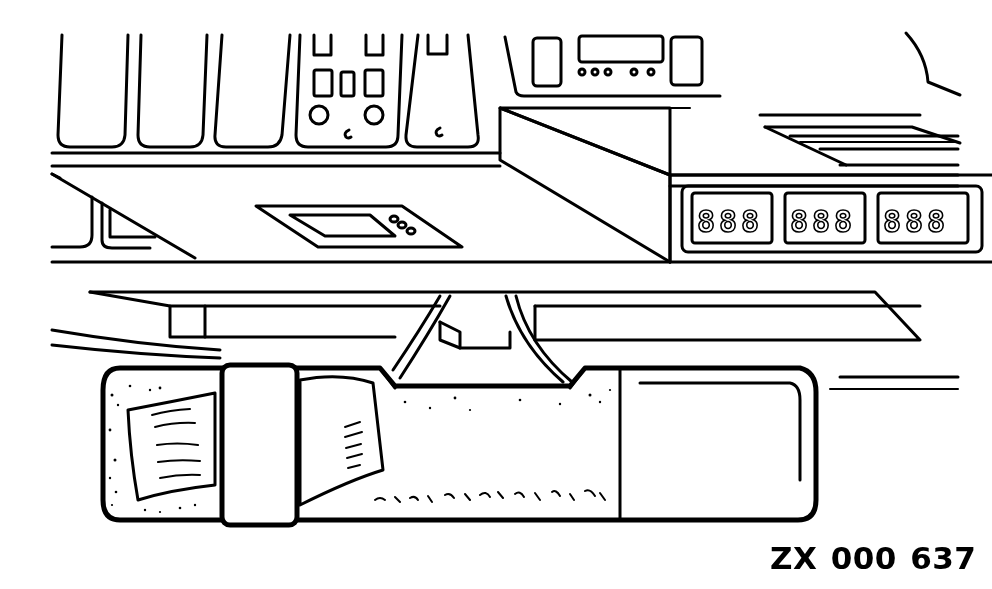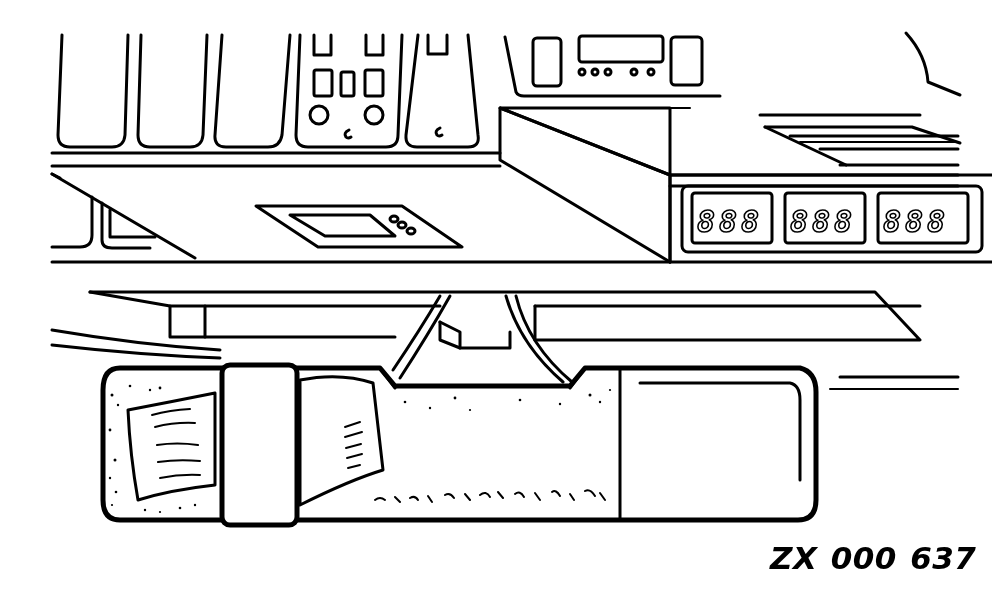--- a/index.html
+++ b/index.html
@@ -1,16 +1,16 @@
 <!DOCTYPE html>
 <html><head>
 <meta charset="utf-8">
 <style>
   html, body { margin:0; padding:0; background:#ffffff; }
-  #stage { position:relative; width:992px; height:589px; overflow:hidden; background:#ffffff;font-style:italic; }
+  #stage { position:relative; width:992px; height:589px; overflow:hidden; background:#ffffff; }
   svg { position:absolute; left:0; top:0; }
   .ln { fill:none; stroke:#000; stroke-width:3; stroke-linecap:round; stroke-linejoin:round; }
   .thin { fill:none; stroke:#000; stroke-width:2; stroke-linecap:round; stroke-linejoin:round; }
   .wf { fill:#fff; stroke:#000; stroke-width:3; stroke-linejoin:round; }
   .wft { fill:#fff; stroke:#000; stroke-width:5; stroke-linejoin:round; }
   .seg { font-family:"DejaVu Sans Mono", monospace; font-size:30px; font-weight:bold; fill:#fff; stroke:#000; stroke-width:1.6; letter-spacing:4px; }
   .ref { position:absolute; left:770px; top:540px; font-family:"DejaVu Sans", sans-serif; font-weight:bold; font-size:31px; color:#000; letter-spacing:0.5px; word-spacing:2px; }
   .speck { fill:#000; }
 </style>
 </head>

